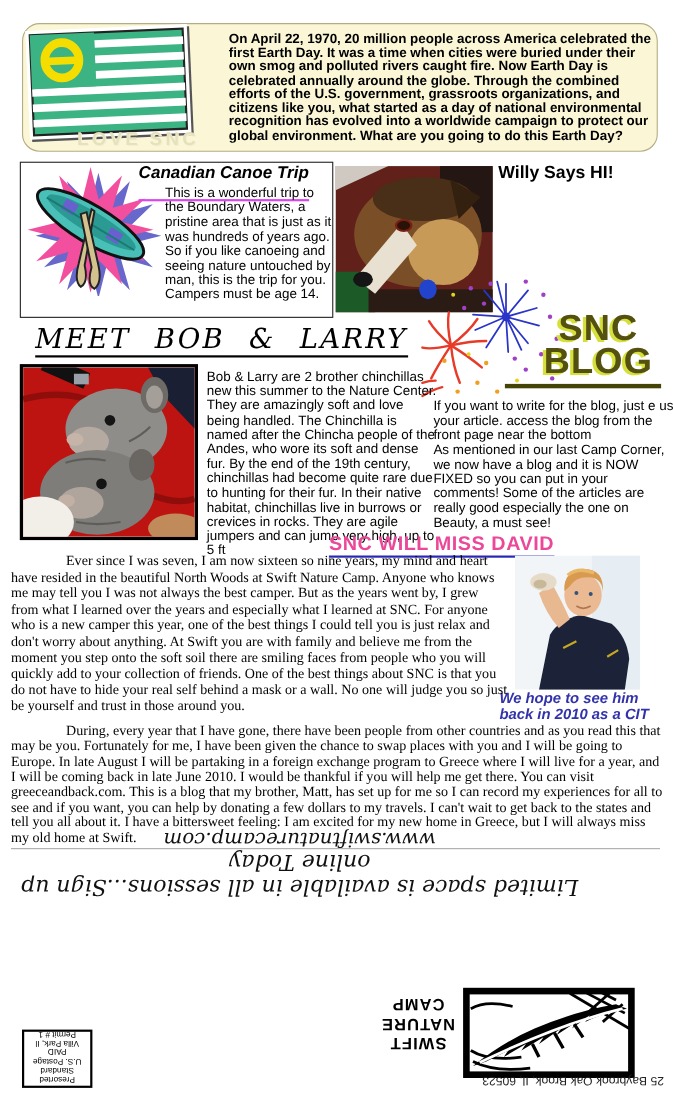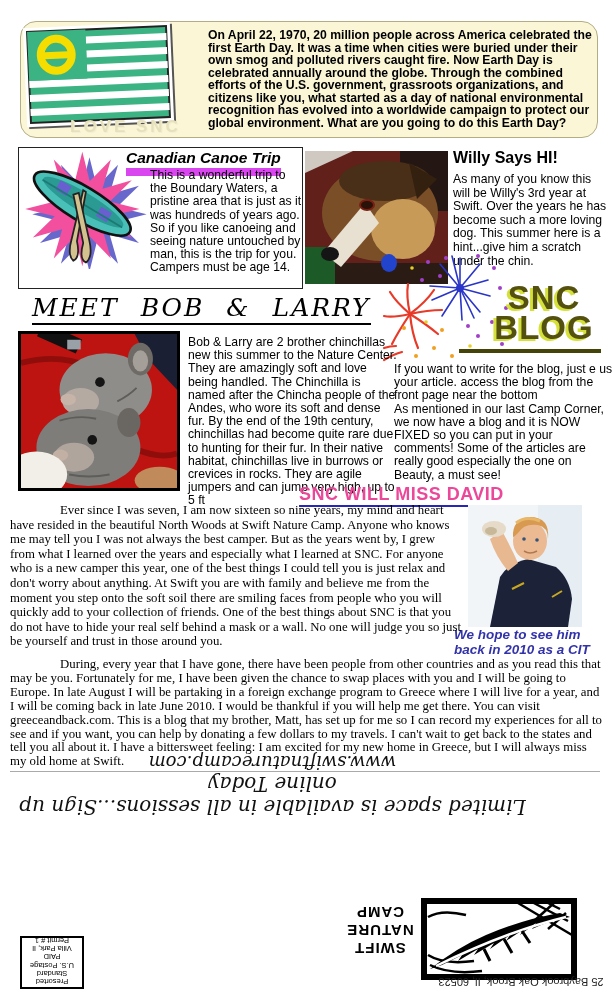--- a/index.html
+++ b/index.html
@@ -16,21 +16,21 @@
   .flagwrap svg{display:block;width:100%;height:100%;}
   .lovesnc{left:70px;top:117px;font-weight:bold;font-size:17px;letter-spacing:3px;
            color:#e6e1bd;text-shadow:1px 1px 0 #f3efd2;}
   .earthtext{left:208px;top:29px;width:396px;font-weight:bold;font-size:12.2px;
              line-height:12.5px;}
 
   
   .canoebox{left:18px;top:147px;width:285px;height:142px;border:1px solid #222;}
   .canoesvg{left:18px;top:150px;width:134px;height:134px;}
   .canoetitle{left:126px;top:149px;font-weight:bold;font-style:italic;font-size:15.5px;
-              border-bottom:8px solid #d946ef;padding-bottom:1px;}
+              border-bottom:2px solid #d946ef;padding-bottom:14px;}
   .canoebody{left:150px;top:169px;width:155px;font-size:12.2px;line-height:13.2px;}
 
   
   .willyphoto{left:305px;top:151px;width:143px;height:133px;}
   .willytitle{left:453px;top:149px;font-weight:bold;font-size:16px;}
   .willybody{left:453px;top:173px;width:156px;font-size:12.2px;line-height:13.6px;}
 
   
   .fireworks{left:382px;top:252px;width:132px;height:112px;}
   .blogtitle{left:486px;top:283px;width:116px;text-align:center;font-weight:bold;
@@ -136,21 +136,20 @@
       <ellipse cx="80" cy="30" rx="46" ry="20" fill="#4a2f18"></ellipse>
       <path d="M104 12 L132 28 L112 48 Z" fill="#33200f"></path>
       <ellipse cx="98" cy="78" rx="32" ry="30" fill="#c89a58"></ellipse>
       <path d="M60 52 L18 102 L36 116 L74 72 Z" fill="#e8e0d0"></path>
       <ellipse cx="25" cy="103" rx="9" ry="7" fill="#151515"></ellipse>
       <ellipse cx="62" cy="54" rx="7" ry="5" fill="#2a1208" stroke="#7a1f14" stroke-width="2"></ellipse>
       <ellipse cx="84" cy="112" rx="8" ry="9" fill="#2244cc"></ellipse>
     </svg>
   </div>
   <div class="abs willytitle">Willy Says HI!</div>
-  <div class="abs willybody">As many of you know this will be Willy's 3rd year at Swift.  Over the years he has become such a more loving dog. This summer here is a hint...give him a scratch under the chin.</div>
 
   <div class="abs fireworks">
     <svg viewBox="0 0 132 112" preserveAspectRatio="none">
       <g stroke="#e83a28" stroke-width="2.2" fill="none" stroke-linecap="round">
         <path d="M28 62 Q44 50 52 38"></path>
           <path d="M28 62 Q46 58 60 58"></path>
         <path d="M28 62 Q44 72 56 82"></path>
           <path d="M28 62 Q30 82 36 96"></path>
         <path d="M28 62 Q16 80 10 92"></path>
           <path d="M28 62 Q10 66 2 64"></path>

